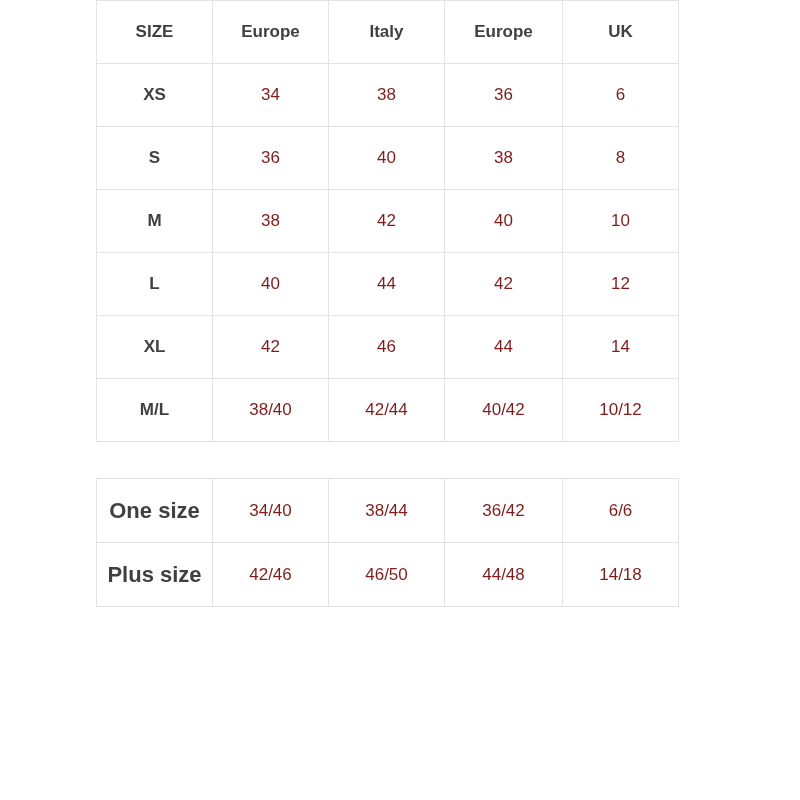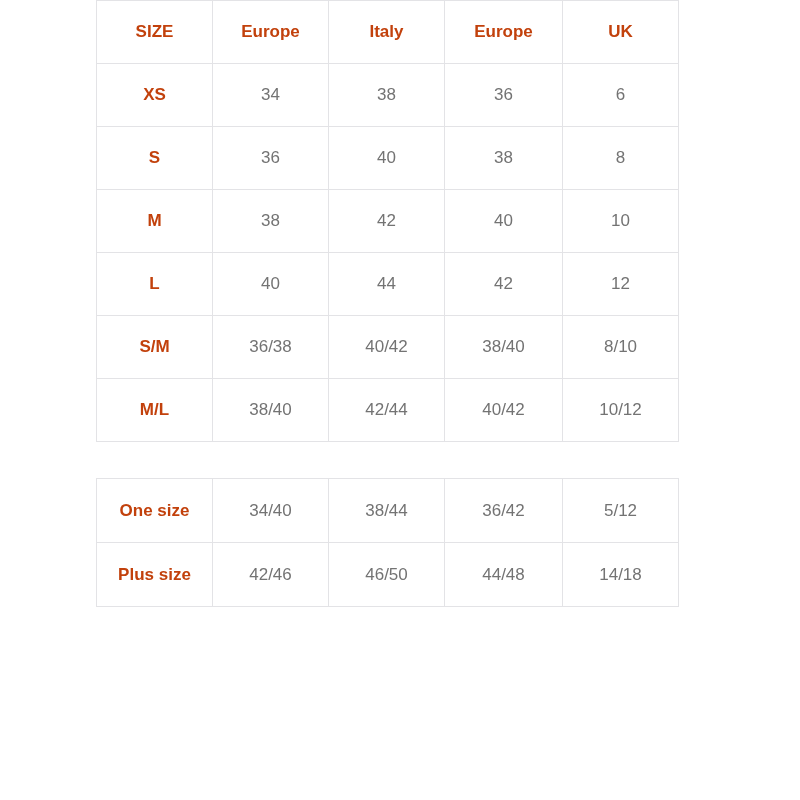--- a/index.html
+++ b/index.html
@@ -35,45 +35,45 @@
   table.size-table td,
   table.size-table th {
     border-right: 1px solid #e3e3e6;
     border-bottom: 1px solid #e3e3e6;
     border-left: 1px solid #e3e3e6;
     text-align: center;
     vertical-align: middle;
     height: 62px;
     font-size: 17px;
     font-weight: 400;
-    color: #737373;
+    color: #7f1d1d;
     padding: 0;
   }
   table.size-table td.label,
   table.size-table th {
     font-weight: bold;
-    color: #c2410c;
+    color: #404040;
   }
   table.size-table th {
     font-size: 17px;
   }
   col.c1 { width: 116px; }
   col.c2 { width: 116px; }
   col.c3 { width: 116px; }
   col.c4 { width: 118px; }
   col.c5 { width: 116px; }
 
   .spacer {
     height: 36px;
   }
   table.secondary td {
     height: 63px;
   }
   table.secondary td.label {
-    font-size: 17px;
+    font-size: 22px;
   }
 </style>
 </head>
 <body>
 
 <div class="page">
   <div class="tables-wrap">
 
     <table class="size-table primary">
       <colgroup>
@@ -115,25 +115,25 @@
           <td>10</td>
         </tr>
         <tr>
           <td class="label">L</td>
           <td>40</td>
           <td>44</td>
           <td>42</td>
           <td>12</td>
         </tr>
         <tr>
-          <td class="label">S/M</td>
-          <td>36/38</td>
-          <td>40/42</td>
-          <td>38/40</td>
-          <td>8/10</td>
+          <td class="label">XL</td>
+          <td>42</td>
+          <td>46</td>
+          <td>44</td>
+          <td>14</td>
         </tr>
         <tr>
           <td class="label">M/L</td>
           <td>38/40</td>
           <td>42/44</td>
           <td>40/42</td>
           <td>10/12</td>
         </tr>
       </tbody>
     </table>
@@ -147,21 +147,21 @@
           <col class="c3">
           <col class="c4">
           <col class="c5">
       </colgroup>
       <tbody>
         <tr>
           <td class="label">One size</td>
           <td>34/40</td>
           <td>38/44</td>
           <td>36/42</td>
-          <td>5/12</td>
+          <td>6/6</td>
         </tr>
         <tr>
           <td class="label">Plus size</td>
           <td>42/46</td>
           <td>46/50</td>
           <td>44/48</td>
           <td>14/18</td>
         </tr>
       </tbody>
     </table>

